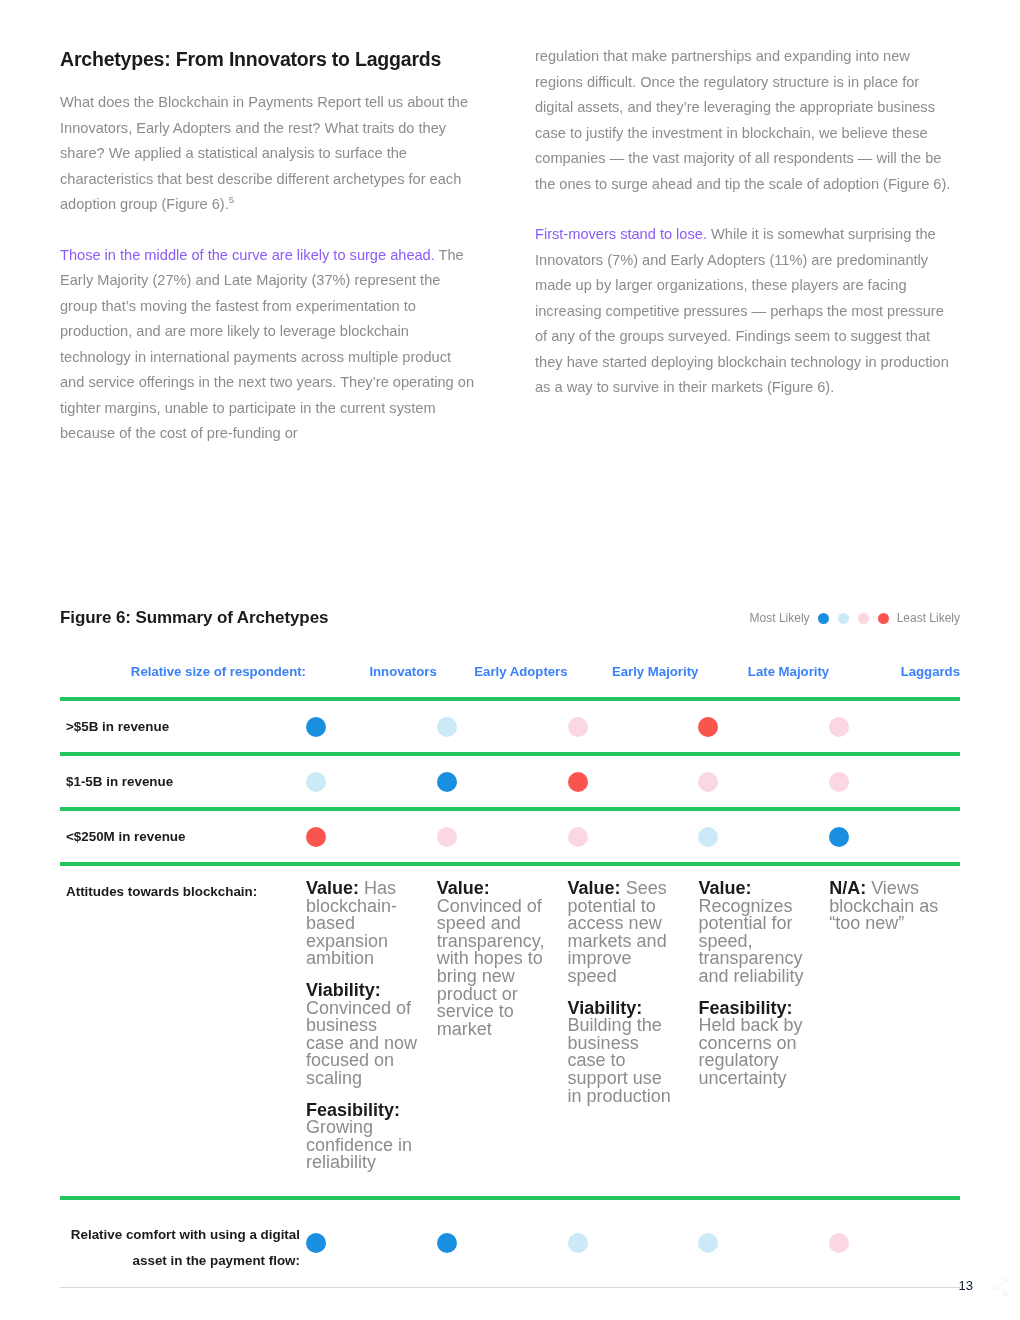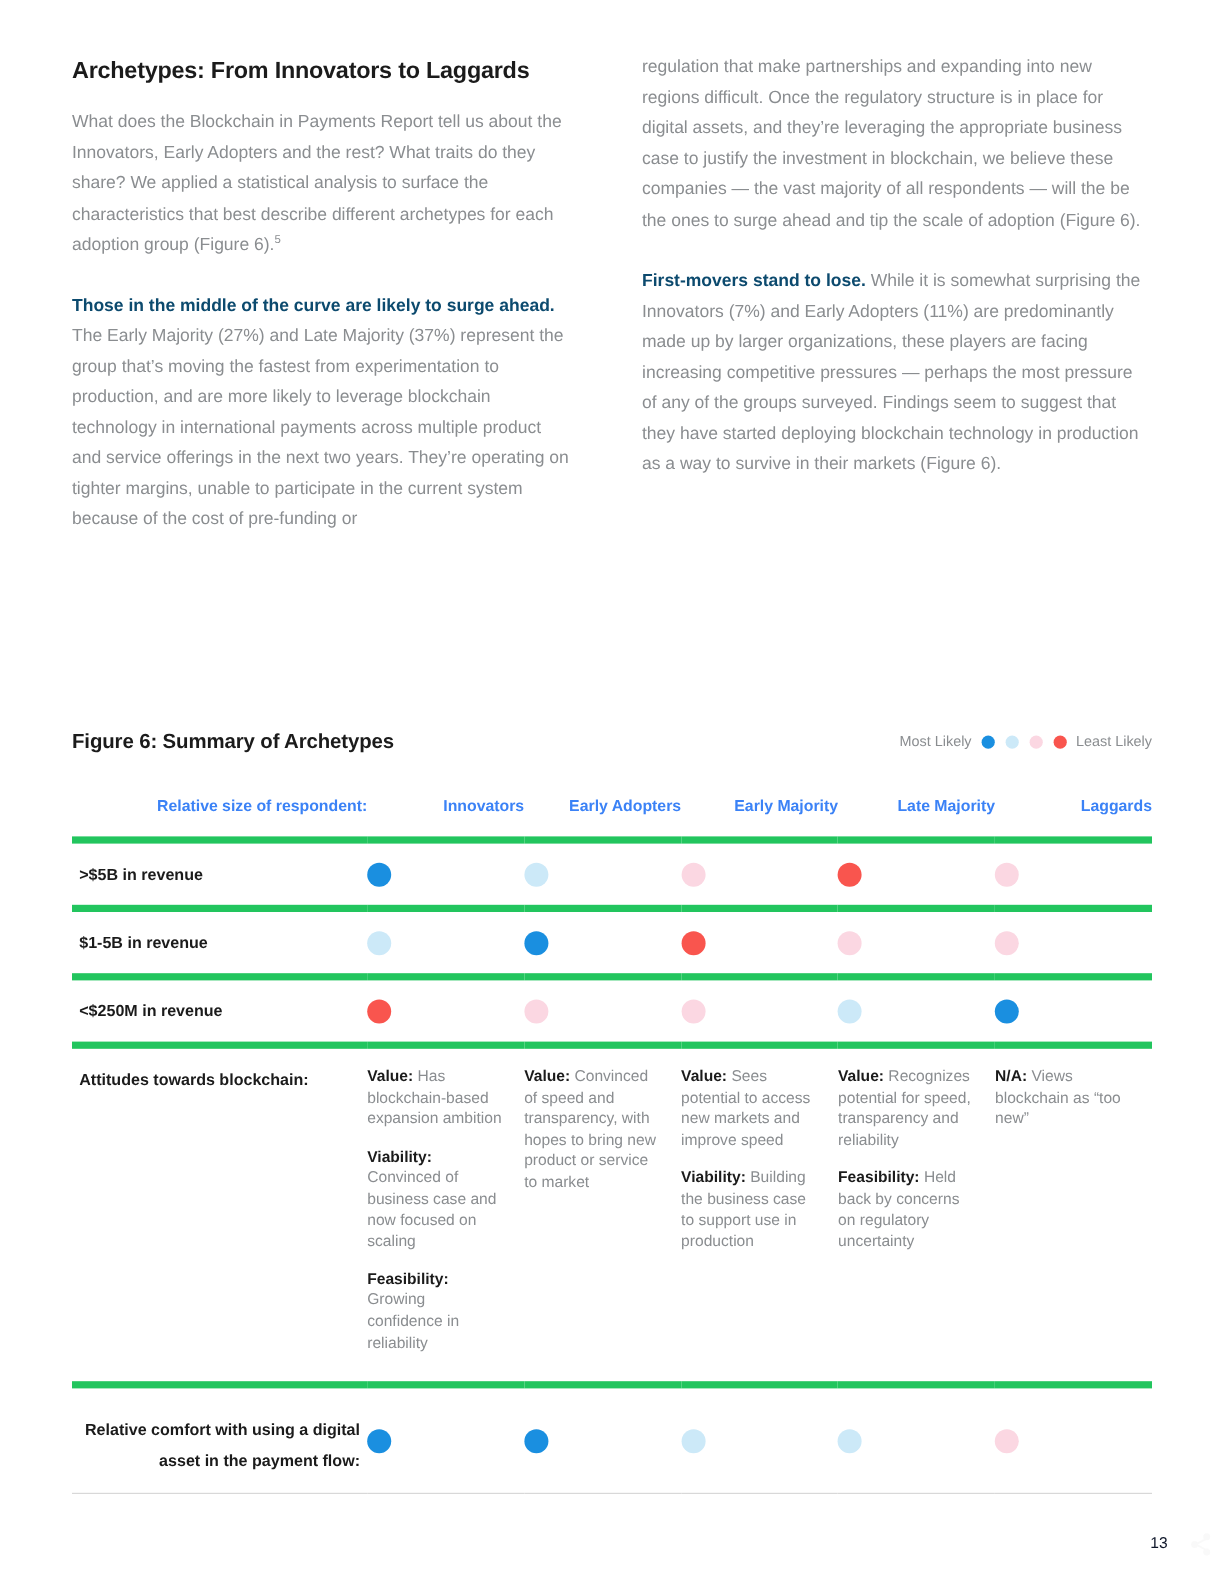--- a/index.html
+++ b/index.html
@@ -22,21 +22,21 @@
     letter-spacing: -0.2px;
     margin-bottom: 19px;
   }
   p.body {
     font-size: 14.6px;
     line-height: 25.5px;
     color: #8a8d90;
     font-weight: 400;
   }
   p.body + p.body { margin-top: 25px; }
-  .lede { color: #0c4a6e; font-weight: 700; }
+  .lede { color: #8b5cf6; font-weight: 400; }
   sup { font-size: 9.5px; vertical-align: super; line-height: 0; }
 
   
   .figure { position: absolute; left: 60px; top: 608px; width: 900px; }
 
   .figure-head {
     display: flex; align-items: center; justify-content: space-between;
     margin-bottom: 36px;
   }
   .figure-title {
@@ -51,31 +51,31 @@
   table.archetypes { width: 900px; border-collapse: collapse; table-layout: fixed; }
   table.archetypes col.c0 { width: 246px; }
   table.archetypes col.cN { width: 130.8px; }
 
   th.colhead {
     font-size: 13.2px; font-weight: 700; color: #3b82f6;
     text-align: right; padding: 0 0 18px 0; vertical-align: bottom; margin-top: 37px;
   }
   th.colhead.first { padding-left: 6px; }
 
-  tr.rowline > * { border-top: 6px solid #22c55e; }
+  tr.rowline > * { border-top: 4px solid #22c55e; }
 
   td.rowlabel {
     font-size: 13.4px; font-weight: 700; color: #1b1b1b;
     padding: 13px 6px 13px 6px; vertical-align: top; line-height: 25px;
   }
   td.dotcell { padding: 13px 0; vertical-align: middle; }
   .dot { width: 20px; height: 20px; border-radius: 50%; display: block; }
 
   td.textcell {
-    font-size: 13px; line-height: 17.6px; color: #8a8d90;
+    font-size: 18px; line-height: 17.6px; color: #8a8d90;
     padding: 14px 18px 24px 0; vertical-align: top;
   }
   td.textcell .attr { color: #1b1b1b; font-weight: 700; }
   td.textcell .blk + .blk { margin-top: 14px; }
 
   td.rowlabel.multi { line-height: 26px; padding-top: 22px; text-align: right; }
   td.dotcell.tall { padding: 20px 0; }
 
   tr.closing > td { border-top: 1px solid #d8d8d8; height: 0; padding: 0; }
 

